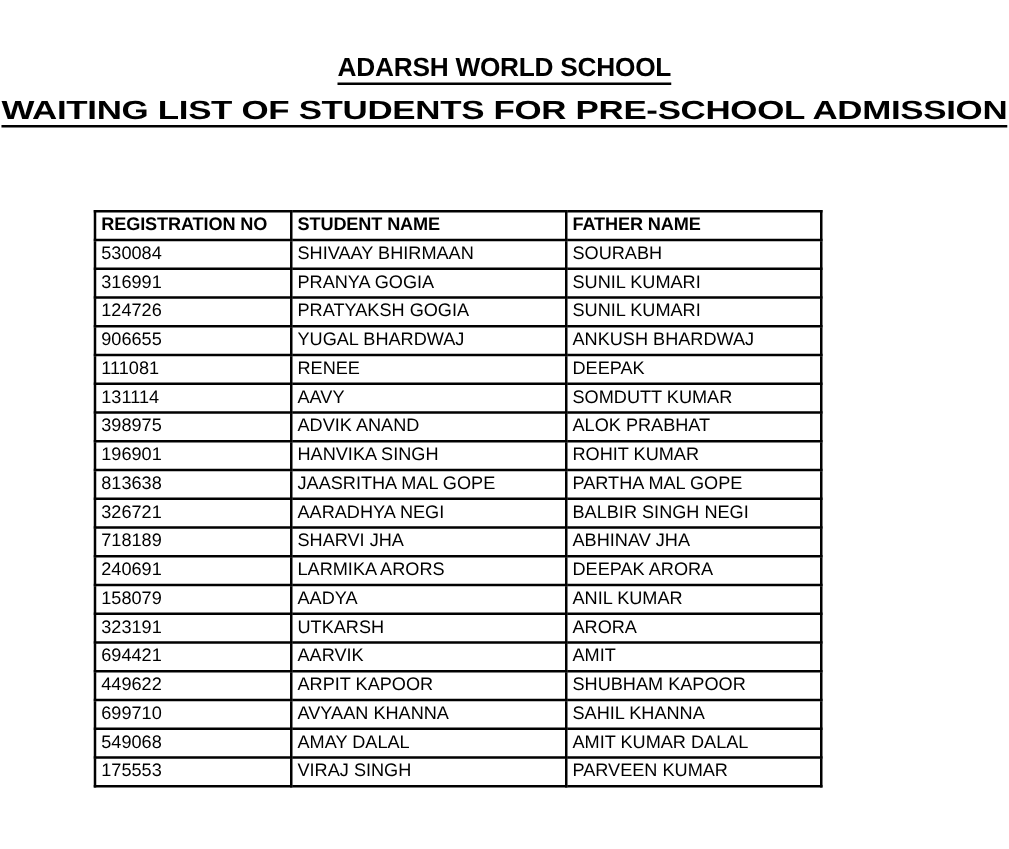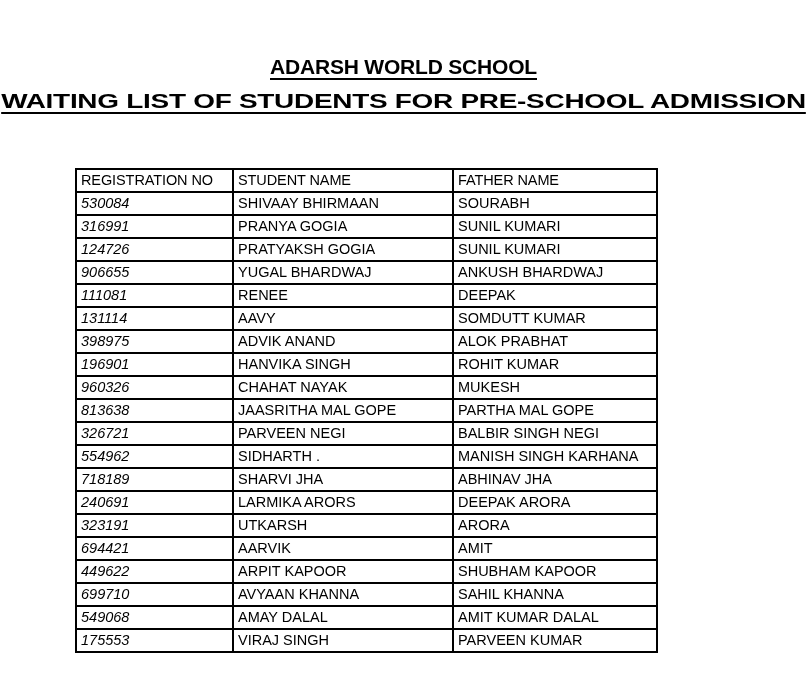--- a/index.html
+++ b/index.html
@@ -20,21 +20,20 @@
     width: 807px;
     height: 679px;
     overflow: hidden;
     background: #ffffff;
   }
 
   
   .heading {
     padding-top: 44px;
     text-align: center;
-    margin-top: 12px;
   }
   .heading-line {
     font-weight: bold;
     letter-spacing: -0.2px;
     white-space: nowrap;
     line-height: 1.0;
   }
   .heading-line .u {
     display: inline-block;
     border-bottom: 2px solid #000;
@@ -74,33 +73,32 @@
     padding: 0 0 0 4px;
     font-size: 14.5px;
     line-height: 19px;
     vertical-align: middle;
     overflow: hidden;
     white-space: nowrap;
     text-align: left;
     font-weight: normal;
   }
   table.admissions thead th {
-    font-weight: normal;
+    font-weight: bold;
     letter-spacing: -0.1px;
   }
   
   .col-reg   { width: 157px; }
   .col-stu   { width: 220px; }
   .col-fat   { width: 204px; }
 
   
   td.reg-cell {
     text-align: center;
     padding-left: 0;
-    font-style: italic;
   }
 </style>
 </head>
 <body>
 
 <div class="page">
 
   <div class="heading">
     <div class="heading-line heading-line-1">
       <span class="u">ADARSH WORLD SCHOOL</span>
@@ -159,50 +157,45 @@
             <td class="reg-cell">398975</td>
             <td>ADVIK  ANAND</td>
             <td>ALOK PRABHAT</td>
           </tr>
           <tr>
             <td class="reg-cell">196901</td>
             <td>HANVIKA  SINGH</td>
             <td>ROHIT KUMAR</td>
           </tr>
           <tr>
-            <td class="reg-cell">960326</td>
-            <td>CHAHAT  NAYAK</td>
-            <td>MUKESH</td>
-          </tr>
-          <tr>
             <td class="reg-cell">813638</td>
             <td>JAASRITHA  MAL GOPE</td>
             <td>PARTHA MAL GOPE</td>
           </tr>
           <tr>
             <td class="reg-cell">326721</td>
-            <td>PARVEEN  NEGI</td>
+            <td>AARADHYA  NEGI</td>
             <td>BALBIR SINGH NEGI</td>
-          </tr>
-          <tr>
-            <td class="reg-cell">554962</td>
-            <td>SIDHARTH  .</td>
-            <td>MANISH SINGH KARHANA</td>
           </tr>
           <tr>
             <td class="reg-cell">718189</td>
             <td>SHARVI  JHA</td>
             <td>ABHINAV JHA</td>
           </tr>
           <tr>
             <td class="reg-cell">240691</td>
             <td>LARMIKA  ARORS</td>
             <td>DEEPAK ARORA</td>
           </tr>
           <tr>
+            <td class="reg-cell">158079</td>
+            <td>AADYA</td>
+            <td>ANIL KUMAR</td>
+          </tr>
+          <tr>
             <td class="reg-cell">323191</td>
             <td>UTKARSH</td>
             <td>ARORA</td>
           </tr>
           <tr>
             <td class="reg-cell">694421</td>
             <td>AARVIK</td>
             <td>AMIT</td>
           </tr>
           <tr>

